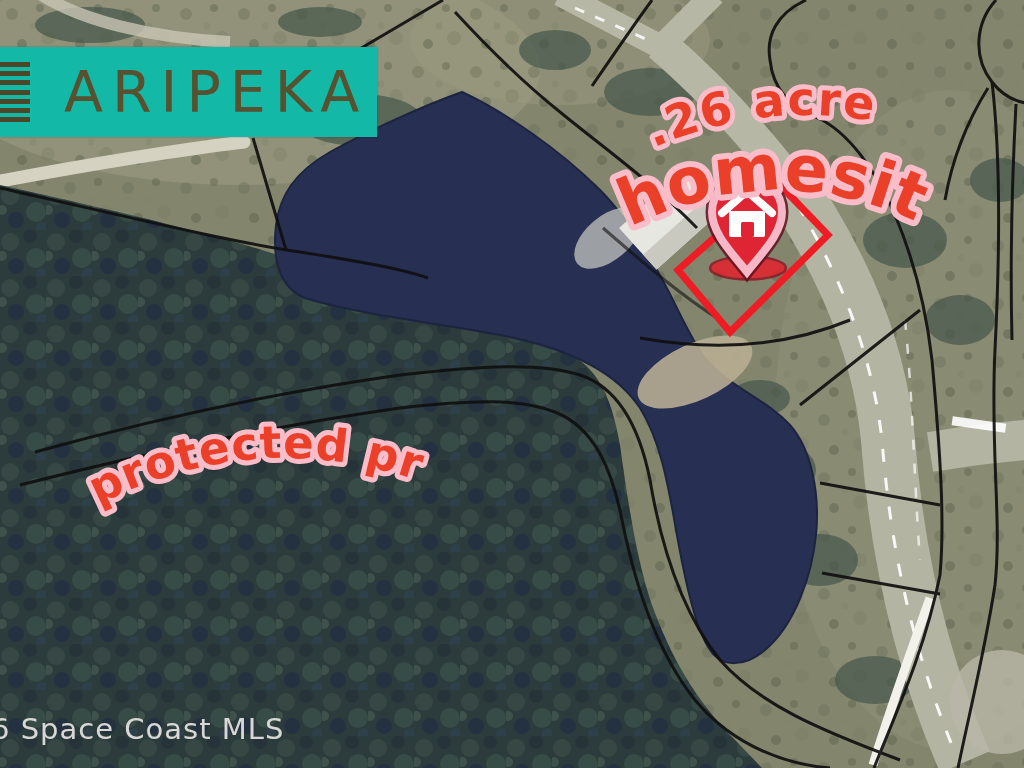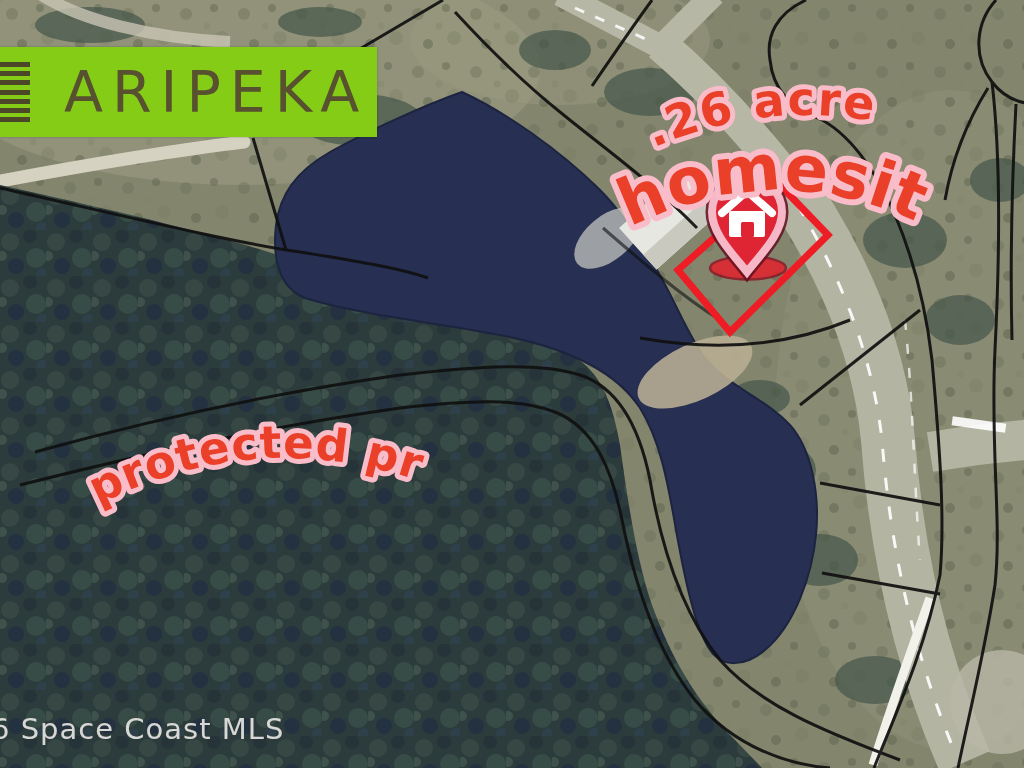--- a/index.html
+++ b/index.html
@@ -1,19 +1,19 @@
 <!DOCTYPE html>
 <html><head>
 <meta charset="utf-8">
 <style>
   html,body{margin:0;padding:0;width:1024px;height:768px;overflow:hidden;background:#83856d;
             font-family:"DejaVu Sans","Liberation Sans",sans-serif;}
   .stage{position:relative;width:1024px;height:768px;overflow:hidden;}
   .stage svg.basemap{position:absolute;left:0;top:0;}
-  .logo-box{position:absolute;left:0;top:47px;width:377px;height:90px;background:#84cc16;
+  .logo-box{position:absolute;left:0;top:47px;width:377px;height:90px;background:#14b8a6;
             display:flex;align-items:center;box-shadow:0 0 2px rgba(0,0,0,.25);}
   .logo-bars{width:30px;height:61px;margin-left:0;
              background:repeating-linear-gradient(180deg,#4c4728 0 5px,rgba(0,0,0,0) 5px 9.2px);}
   .logo-text{margin-left:34px;font-size:57px;letter-spacing:9px;color:#57512f;font-weight:400;
              white-space:nowrap;line-height:1;}
   .watermark{position:absolute;left:-9px;top:712px;font-size:29px;color:#e6e6e3;opacity:.92;
              letter-spacing:1px;text-shadow:0 0 3px rgba(60,60,60,.35);}
   .arc-label{font-weight:bold;paint-order:stroke fill;stroke-linejoin:round;stroke-linecap:round;}
 </style>
 </head>

